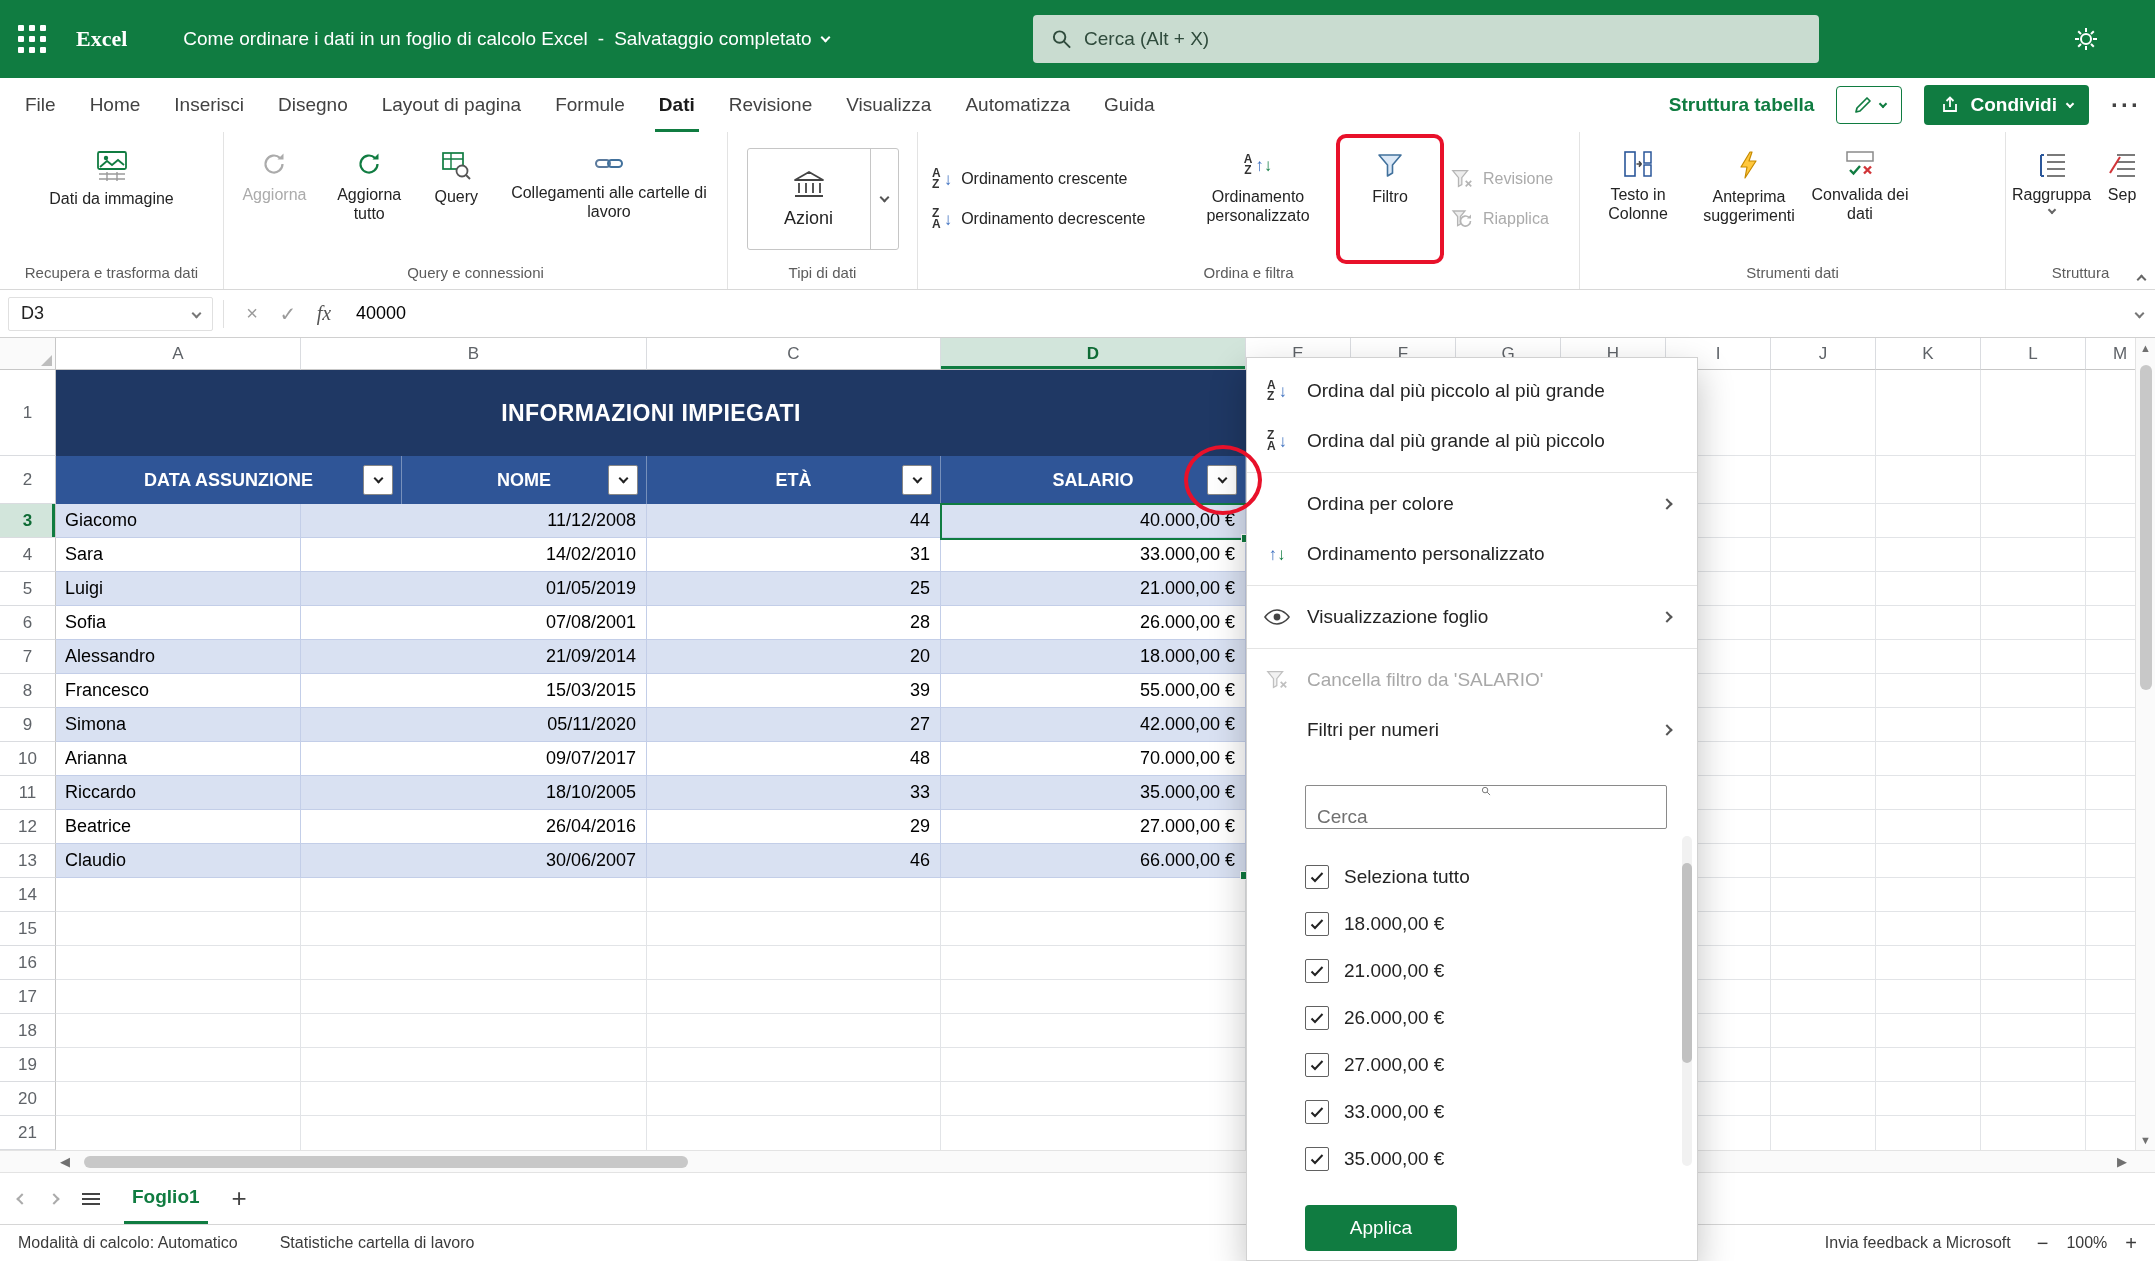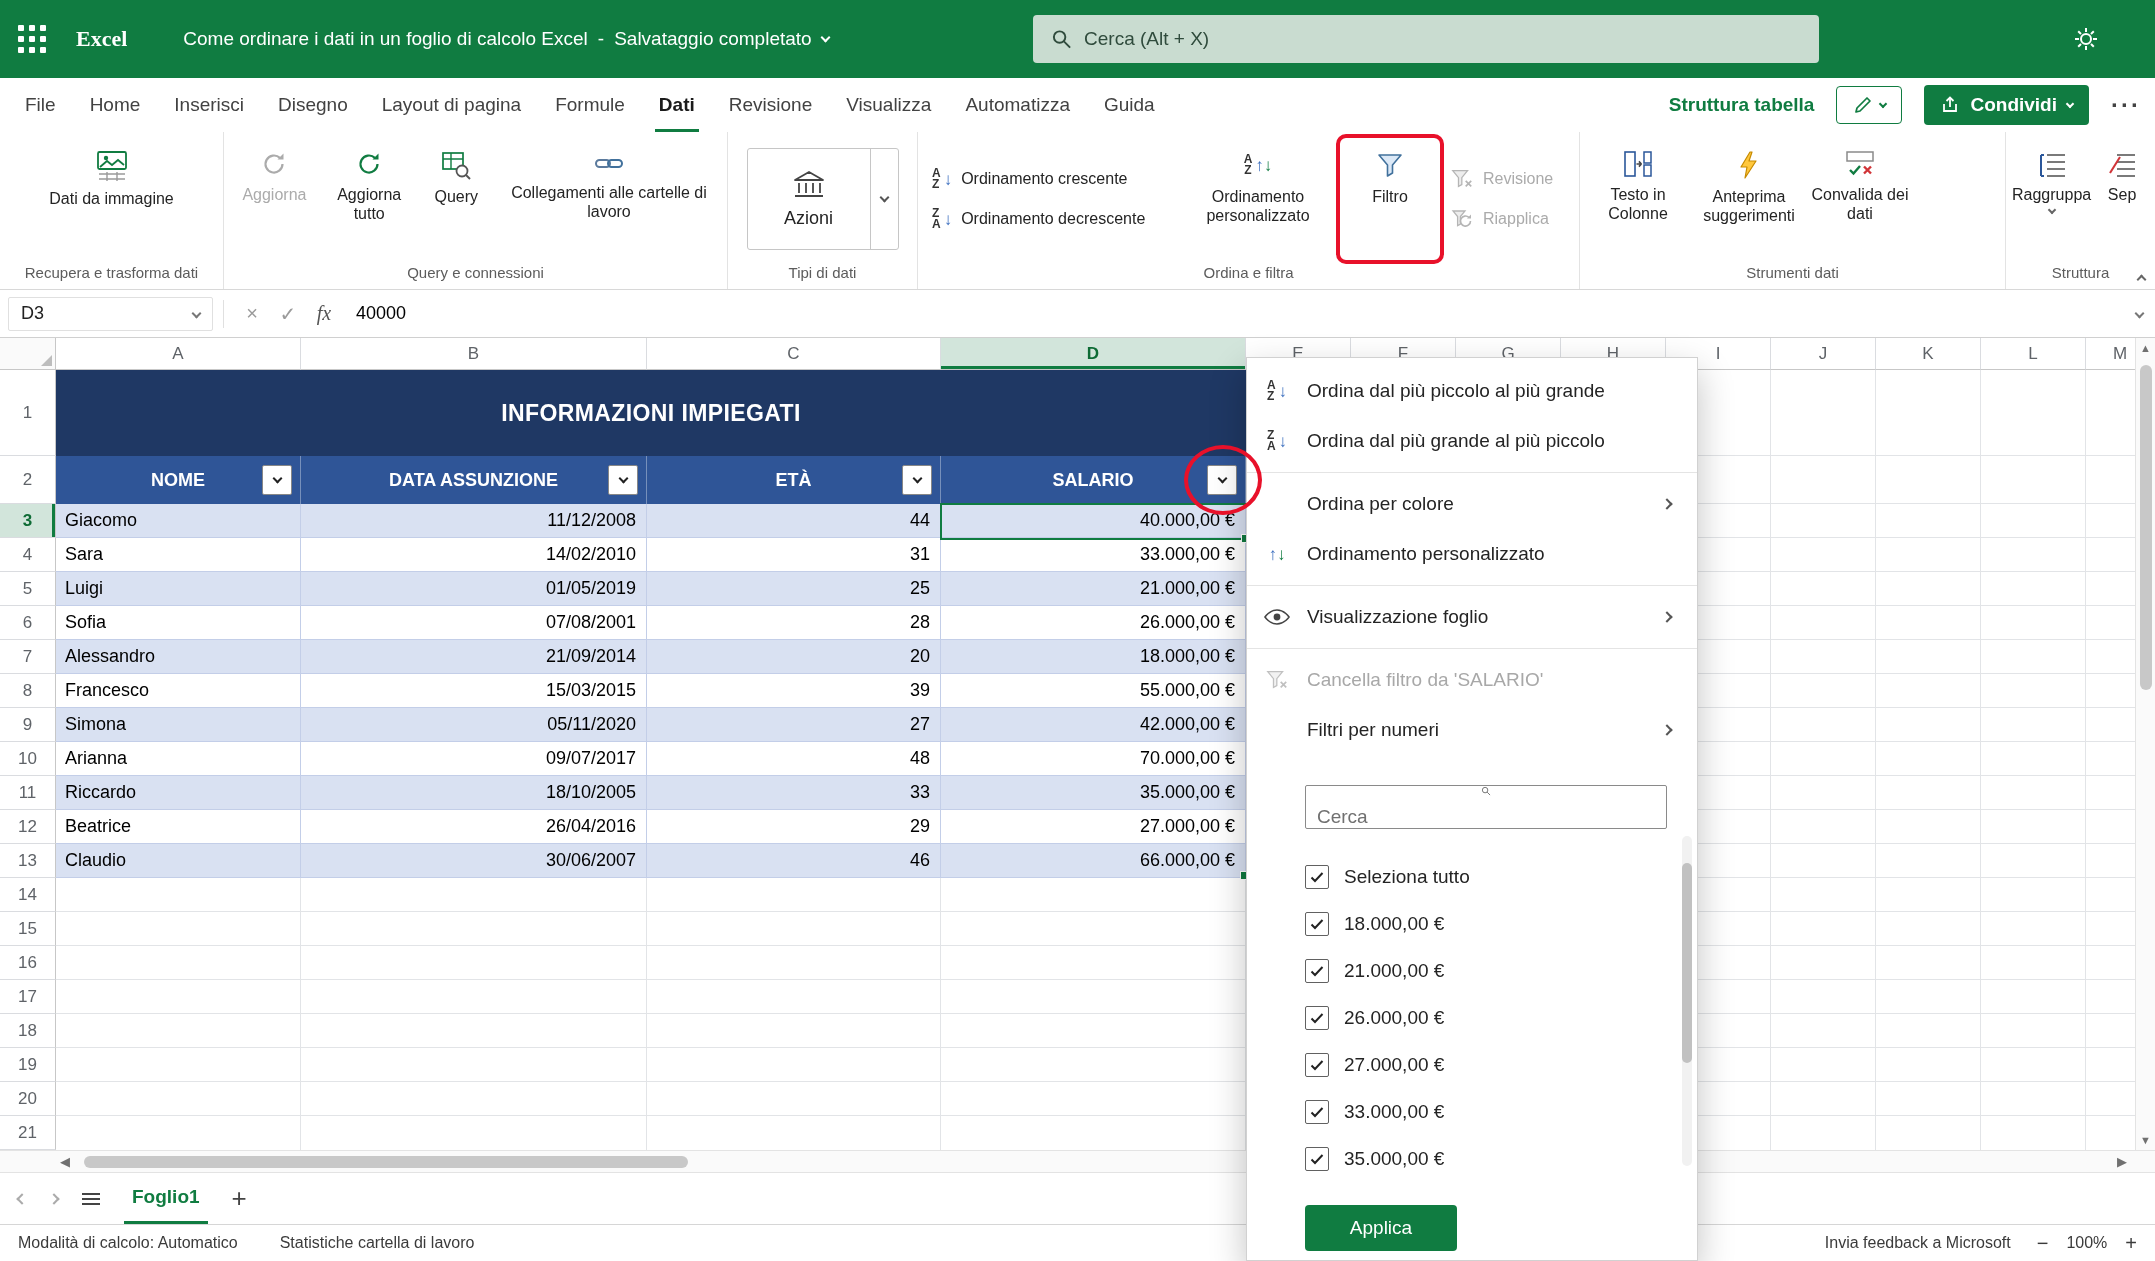--- a/index.html
+++ b/index.html
@@ -445,28 +445,28 @@
       <div class="rowh" style="height: 34px;">18</div>
       <div class="rowh" style="height: 34px;">19</div>
       <div class="rowh" style="height: 34px;">20</div>
       <div class="rowh" style="height: 34px;">21</div>
     </div>
 
   <div class="cells">
     <div class="tableblock">
       <div class="t-title">INFORMAZIONI IMPIEGATI</div>
       <div class="t-head">
-          <div class="thcell" style="width: 245px;">
-            <span>NOME</span>
+          <div class="thcell" style="width: 346px;">
+            <span>DATA ASSUNZIONE</span>
             <div class="fbtn">
               <span class="chev"></span>
             </div>
           </div>
-          <div class="thcell" style="width: 346px;">
-            <span>DATA ASSUNZIONE</span>
+          <div class="thcell" style="width: 245px;">
+            <span>NOME</span>
             <div class="fbtn">
               <span class="chev"></span>
             </div>
           </div>
           <div class="thcell" style="width: 294px;">
             <span>ETÀ</span>
             <div class="fbtn">
               <span class="chev"></span>
             </div>
           </div>

